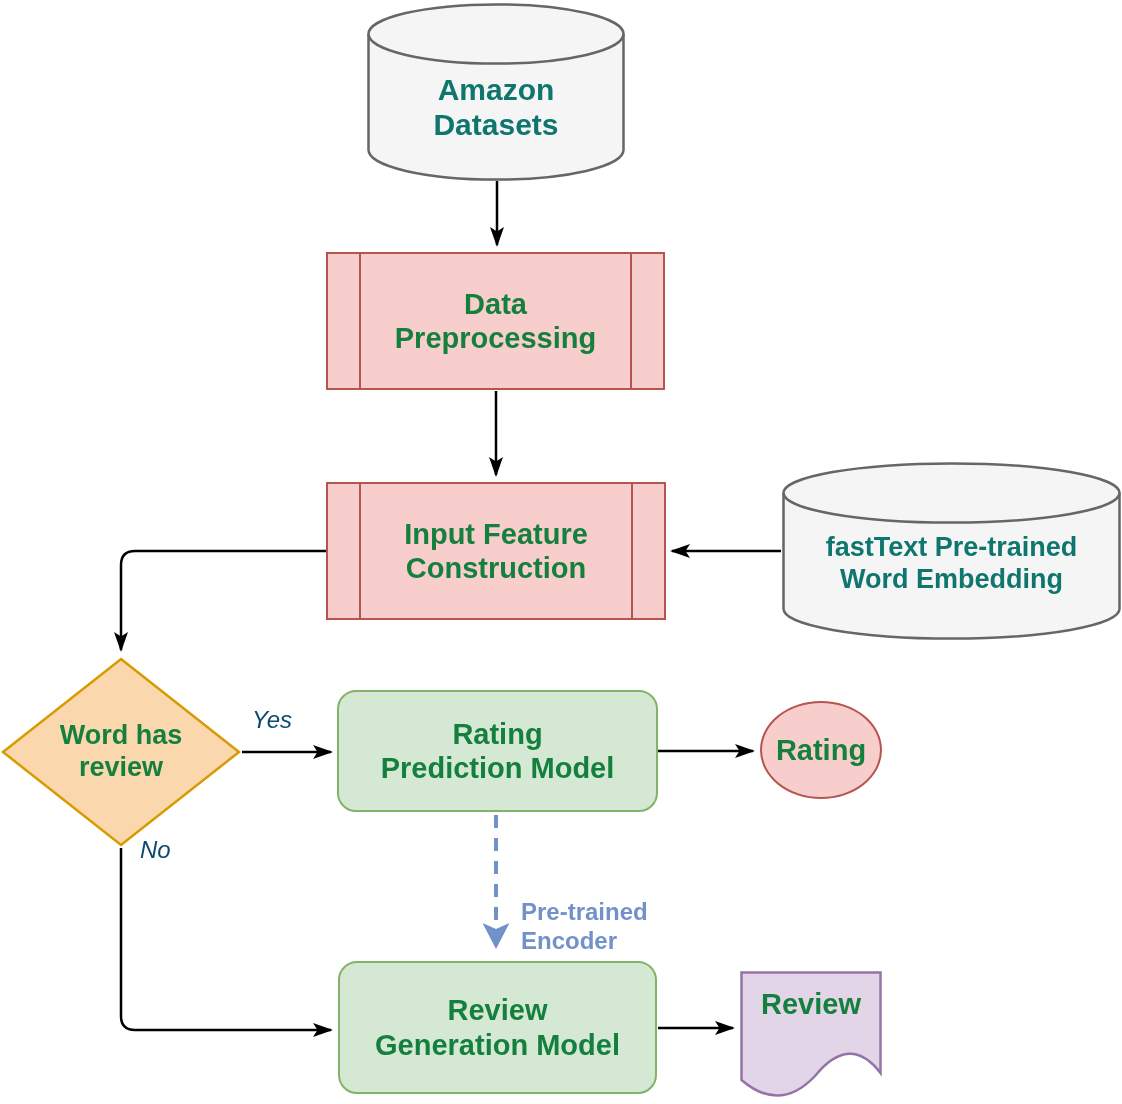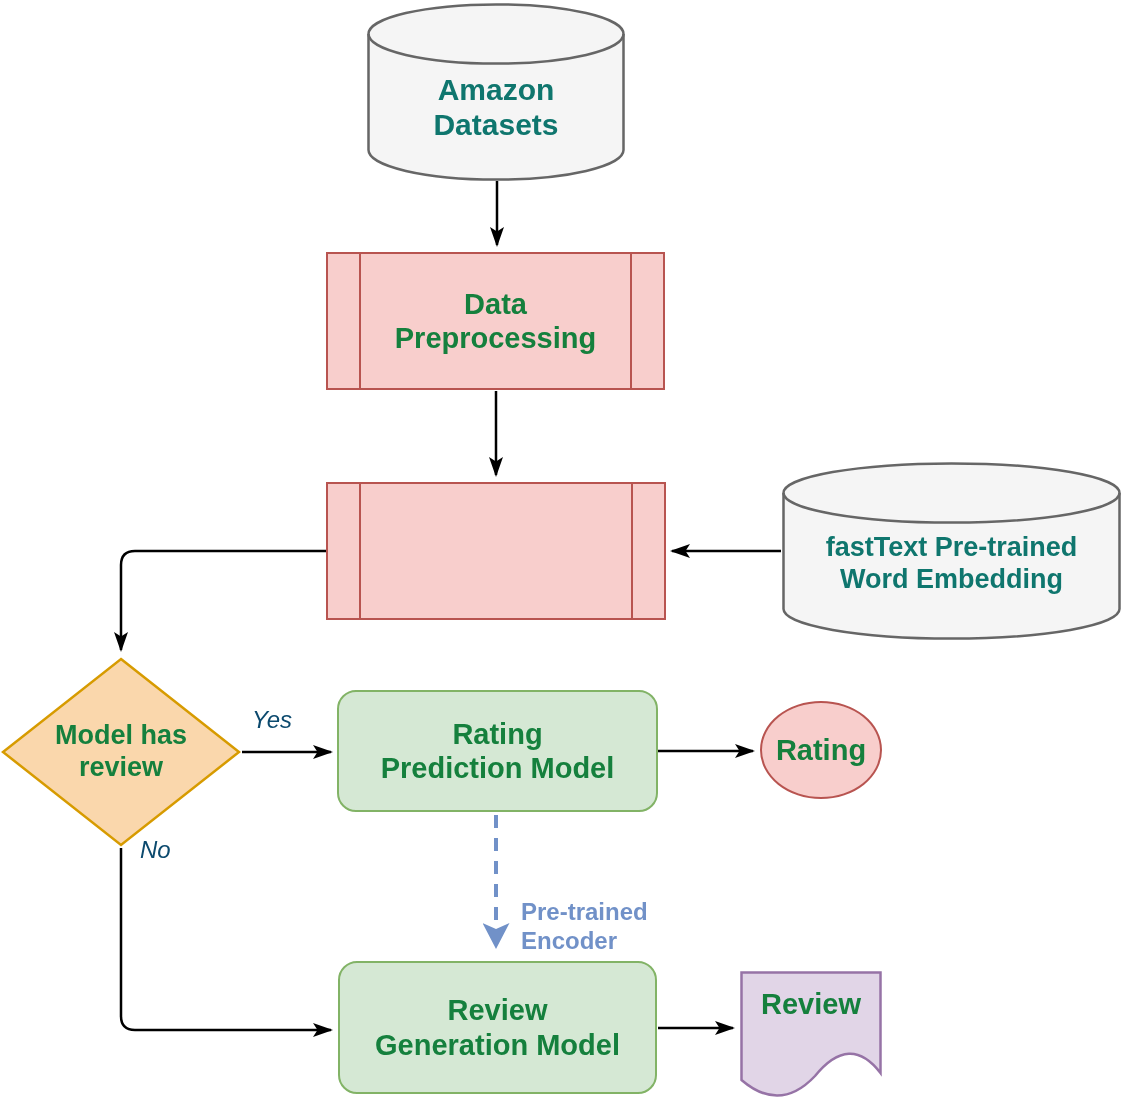--- a/index.html
+++ b/index.html
@@ -93,36 +93,38 @@
   </div>
 
   <div class="node subprocess" style="left:326px;top:252px;width:339px;height:138px">
     <div class="inner-lines"></div>
     <div class="node-label">Data
 Preprocessing</div>
   </div>
 
   <div class="node subprocess" style="left:326px;top:482px;width:340px;height:138px">
     <div class="inner-lines"></div>
+    <div class="node-label">Input Feature
+Construction</div>
   </div>
 
   <div class="node" style="left:782px;top:462px;width:339px;height:178px">
     <svg class="shape-svg" viewBox="0 0 339 178">
       <path d="M1.5 31 A167.5 29.5 0 0 1 337.5 31 L337.5 147 A167.5 29.5 0 0 1 1.5 147 Z" style="fill:var(--datastore-fill);stroke:var(--datastore-stroke)" stroke-width="2.5"></path>
       <path d="M1.5 31 A167.5 29.5 0 0 0 337.5 31" style="fill:none;stroke:var(--datastore-stroke)" stroke-width="2.5"></path>
     </svg>
     <div class="node-label cyl-label small overlay-label">fastText Pre-trained
 Word Embedding</div>
   </div>
 
   <div class="node" style="left:1px;top:657px;width:240px;height:190px">
     <svg class="shape-svg" viewBox="0 0 240 190">
       <polygon points="120,2 238,95 120,188 2,95" style="fill:var(--decision-fill);stroke:var(--decision-stroke)" stroke-width="2.5"></polygon>
     </svg>
-    <div class="node-label diamond-label overlay-label">Model has
+    <div class="node-label diamond-label overlay-label">Word has
 review</div>
   </div>
 
   <div class="node model-box" style="left:337px;top:690px;width:321px;height:122px">
     <div class="node-label">Rating
 Prediction Model</div>
   </div>
 
   <div class="node ellipse" style="left:760px;top:701px;width:122px;height:98px">
     <div class="node-label">Rating</div>

